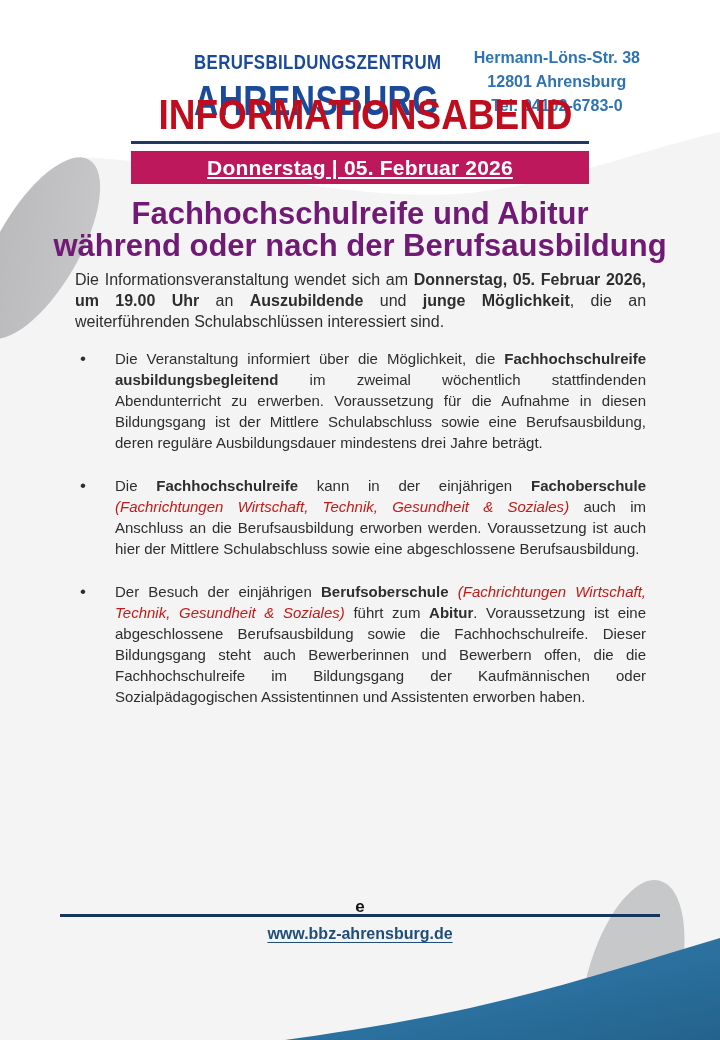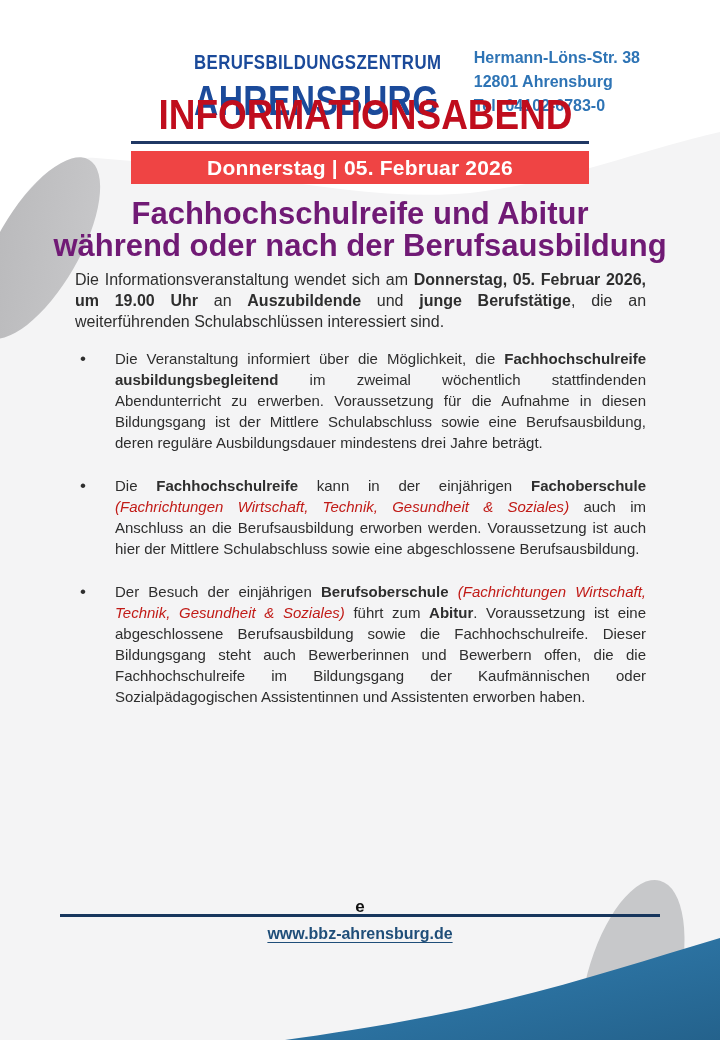--- a/index.html
+++ b/index.html
@@ -22,31 +22,31 @@
     position:absolute; left:28px; top:42px; z-index:3;
     font-size:40px; font-weight:bold; color:#1b4a9a; background:#ffffff;
     padding:0 4px; line-height:1.0;
     transform:scaleX(0.85); transform-origin:left center; letter-spacing:-1px;
   }
   .brand { position:absolute; left:194px; top:50px; color:#1b4a9a; white-space:nowrap; }
   .brand-line1 { display:block; font-size:21px; font-weight:bold; letter-spacing:0.5px;
                  transform:scaleX(0.80); transform-origin:left center; }
   .brand-line2 { display:block; margin-top:3px; font-size:42px; font-weight:bold; letter-spacing:0.5px;
                  transform:scaleX(0.80); transform-origin:left center; }
-  .contact { position:absolute; right:80px; top:46px; text-align:left;
+  .contact { position:absolute; right:80px; top:46px; text-align:center;
              font-size:16px; font-weight:600; color:#2e74b5; line-height:24px; }
 
   
   .title-wrap { width:458px; margin:93px auto 0 auto; text-align:center; }
   .main-title { font-size:42px; font-weight:800; color:#c00d1d; line-height:1.05;
                 letter-spacing:0px; transform:scaleX(0.88); transform-origin:center; white-space:nowrap; }
   .title-rule { height:3px; background:#1f3864; margin-top:4px; }
-  .date-banner { margin-top:7px; height:33px; background:#ef4444; color:#ffffff;
+  .date-banner { margin-top:7px; height:33px; background:#be185d; color:#ffffff;
                  font-size:21px; font-weight:bold; display:flex; align-items:center; justify-content:center;
-                 letter-spacing:0.2px; }
+                 letter-spacing:0.2px;text-decoration:underline; }
 
   
   .subtitle { margin-top:14px; text-align:center; font-size:31px; font-weight:bold;
               color:#701a75; line-height:32px; }
   .intro { margin:7px 74px 0 75px; font-size:16px; line-height:21px;
            text-align:justify; color:#2e2e2e; }
   .bullets { list-style:none; margin:16px 74px 0 75px; }
   .bullets li { position:relative; padding-left:40px; margin-bottom:22px;
                 font-size:15px; line-height:21px; text-align:justify; color:#2e2e2e; }
   .bullets li::before { content:"\2022"; position:absolute; left:5px; top:0px;
@@ -106,21 +106,21 @@
       <div class="main-title">INFORMATIONSABEND</div>
       <div class="title-rule"></div>
       <div class="date-banner">Donnerstag | 05. Februar 2026</div>
     </div>
 
     <div class="subtitle">
       <div>Fachhochschulreife und Abitur</div>
       <div>während oder nach der Berufsausbildung</div>
     </div>
 
-    <p class="intro"><span>Die Informationsveranstaltung wendet sich am </span><span class="seg-b">Donnerstag, 05. Februar 2026, um 19.00 Uhr</span><span> an </span><span class="seg-b">Auszubildende</span><span> und </span><span class="seg-b">junge Berufstätige</span><span>, die an weiterführenden Schulabschlüssen interessiert sind.</span></p>
+    <p class="intro"><span>Die Informationsveranstaltung wendet sich am </span><span class="seg-b">Donnerstag, 05. Februar 2026, um 19.00 Uhr</span><span> an </span><span class="seg-b">Auszubildende</span><span> und </span><span class="seg-b">junge Möglichkeit</span><span>, die an weiterführenden Schulabschlüssen interessiert sind.</span></p>
 
     <ul class="bullets">
       <li><span>Die Veranstaltung informiert über die Möglichkeit, die </span><span class="seg-b">Fachhochschulreife ausbildungsbegleitend</span><span> im zweimal wöchentlich stattfindenden Abendunterricht zu erwerben. Voraussetzung für die Aufnahme in diesen Bildungsgang ist der Mittlere Schulabschluss sowie eine Berufsausbildung, deren reguläre Ausbildungsdauer mindestens drei Jahre beträgt.</span></li>
       <li><span>Die </span><span class="seg-b">Fachhochschulreife</span><span> kann in der einjährigen </span><span class="seg-b">Fachoberschule</span><span> </span><span class="seg-red">(Fachrichtungen </span><span class="seg-i seg-red">Wirtschaft, Technik, Gesundheit &amp; Soziales</span><span class="seg-red">)</span><span> auch im Anschluss an die Berufsausbildung erworben werden. Voraussetzung ist auch hier der Mittlere Schulabschluss sowie eine abgeschlossene Berufsausbildung.</span></li>
       <li><span>Der Besuch der einjährigen </span><span class="seg-b">Berufsoberschule</span><span> </span><span class="seg-red">(Fachrichtungen </span><span class="seg-i seg-red">Wirtschaft, Technik, Gesundheit &amp; Soziales</span><span class="seg-red">)</span><span> führt zum </span><span class="seg-b">Abitur</span><span>. Voraussetzung ist eine abgeschlossene Berufsausbildung sowie die Fachhochschulreife. Dieser Bildungsgang steht auch Bewerberinnen und Bewerbern offen, die die Fachhochschulreife im Bildungsgang der Kaufmännischen oder Sozialpädagogischen Assistentinnen und Assistenten erworben haben.</span></li>
     </ul>
 
     <div class="footer">
       <div class="stray-e">e</div>
       <div class="footer-rule"></div>

